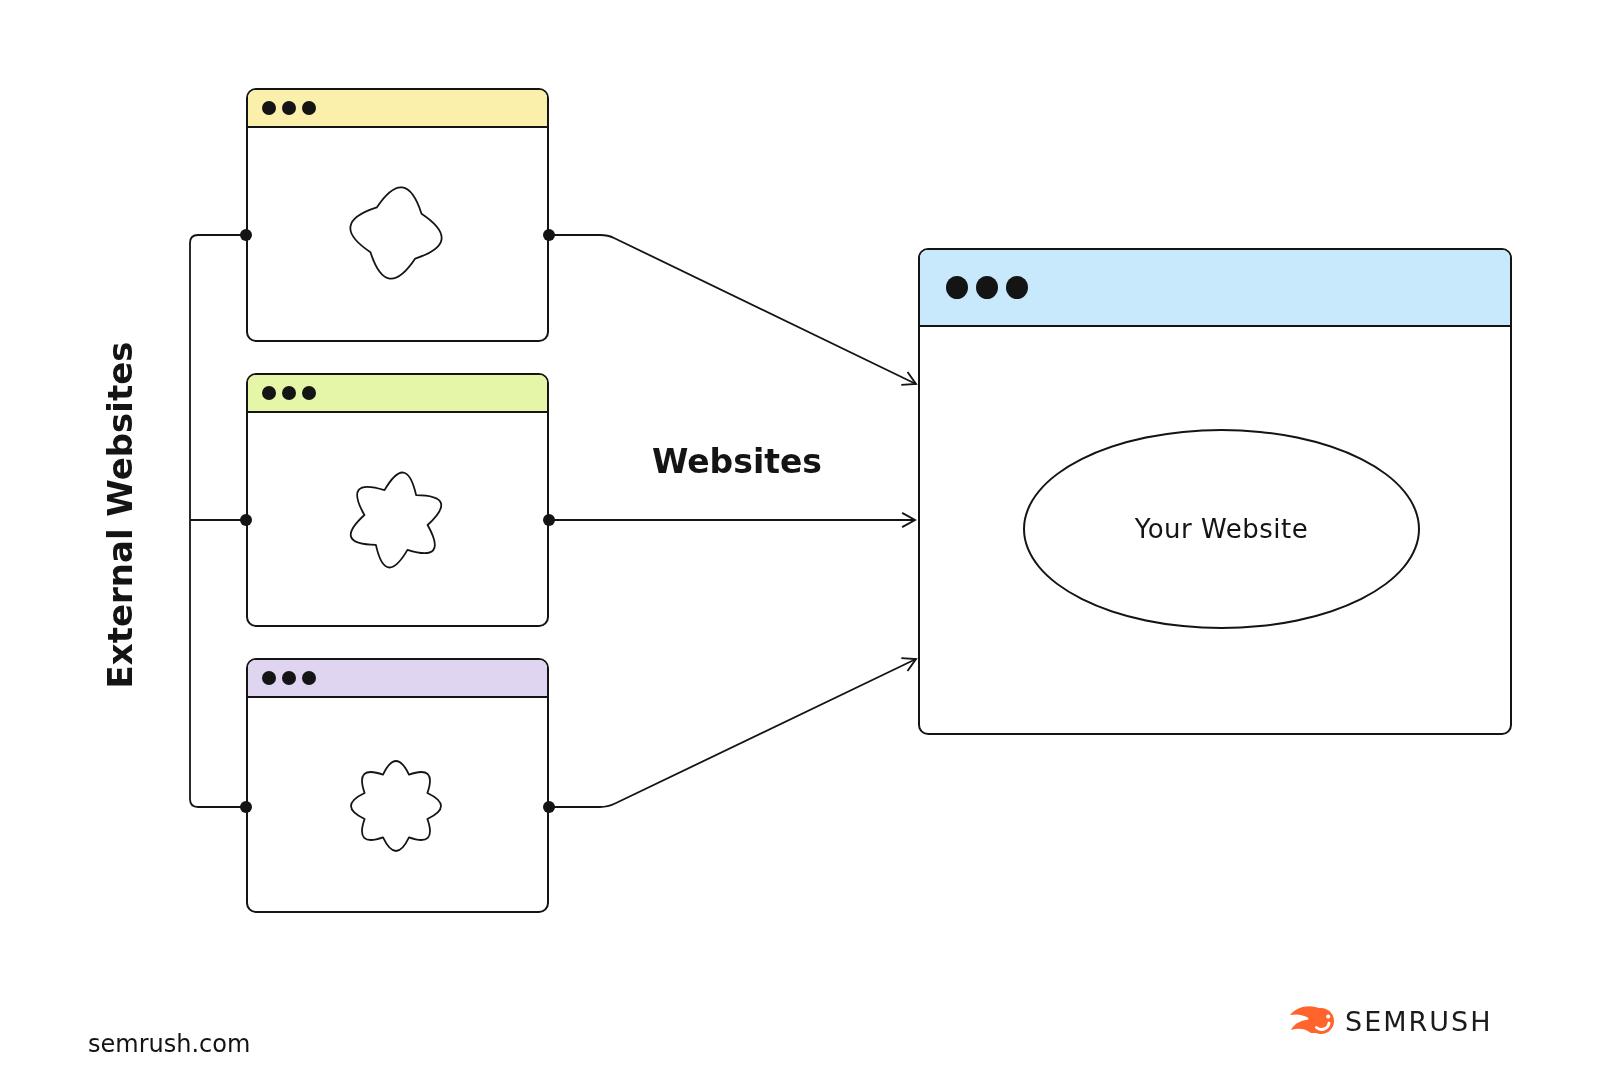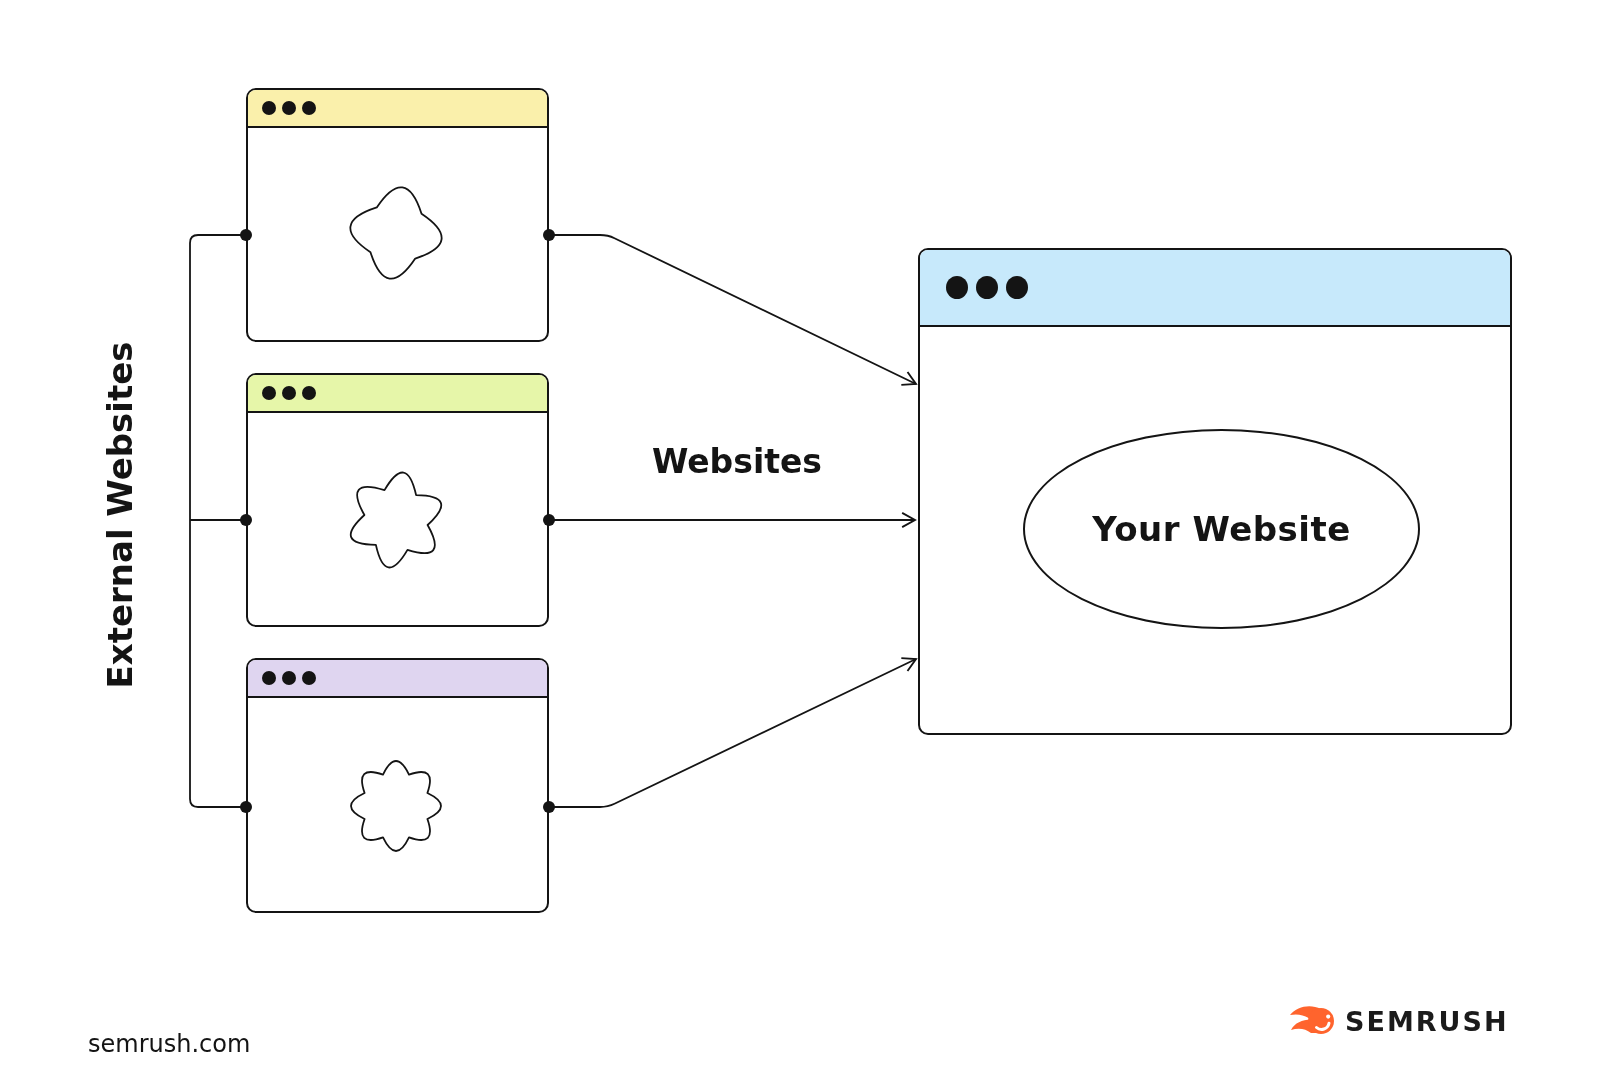--- a/index.html
+++ b/index.html
@@ -17,38 +17,38 @@
   #win1{top:88px;}
   #win2{top:373px;}
   #win3{top:658px;height:255px;}
 
   .window.large{left:918px;top:248px;width:594px;height:487px;}
   .window.large .titlebar{height:77px;padding-left:26px;gap:8px;}
   .window.large .dot{width:22px;height:23px;border-radius:50%;background:#141414;flex:0 0 auto;}
 
   .ellipse{position:absolute;left:103px;top:179px;width:397px;height:200px;box-sizing:border-box;
            border:2px solid #141414;border-radius:50%;display:flex;align-items:center;justify-content:center;}
-  .ellipse-label{font-size:34px;font-weight:bold;color:#141414;letter-spacing:.5px;white-space:nowrap;}
+  .ellipse-label{font-size:26px;font-weight:normal;color:#141414;letter-spacing:.5px;white-space:nowrap;}
 
   
   .vertical-label{position:absolute;left:120px;top:515px;transform:translate(-50%,-50%) rotate(-90deg);
                   transform-origin:center;font-size:34px;font-weight:bold;color:#141414;white-space:nowrap;}
   .arrow-label{position:absolute;left:737px;top:461px;transform:translate(-50%,-50%);
                font-size:33px;font-weight:bold;color:#141414;white-space:nowrap;}
 
   
   #overlay{position:absolute;left:0;top:0;width:1600px;height:1070px;pointer-events:none;}
   #overlay .line{fill:none;stroke:currentColor;stroke-width:1.8px;}
   #overlay .blob{fill:#ffffff;stroke:currentColor;stroke-width:1.8px;stroke-linejoin:round;}
   #overlay .cdot{fill:currentColor;stroke:none;}
 
   
   .footer-url{position:absolute;left:88px;top:1006px;font-size:24px;color:#141414;margin-top:24px;}
   .brand{position:absolute;left:1288px;top:1004px;display:flex;align-items:center;gap:9px;}
-  .brand-word{font-size:27px;font-weight:bold;letter-spacing:2px;white-space:nowrap;}
+  .brand-word{font-size:27px;font-weight:normal;letter-spacing:2px;white-space:nowrap;}
 </style>
 </head>
 <body>
 
 <div id="canvas">
 
   <div class="vertical-label">External Websites</div>
 
   <div class="window small" id="win1">
     <div class="titlebar" style="background: rgb(250, 240, 171);">

